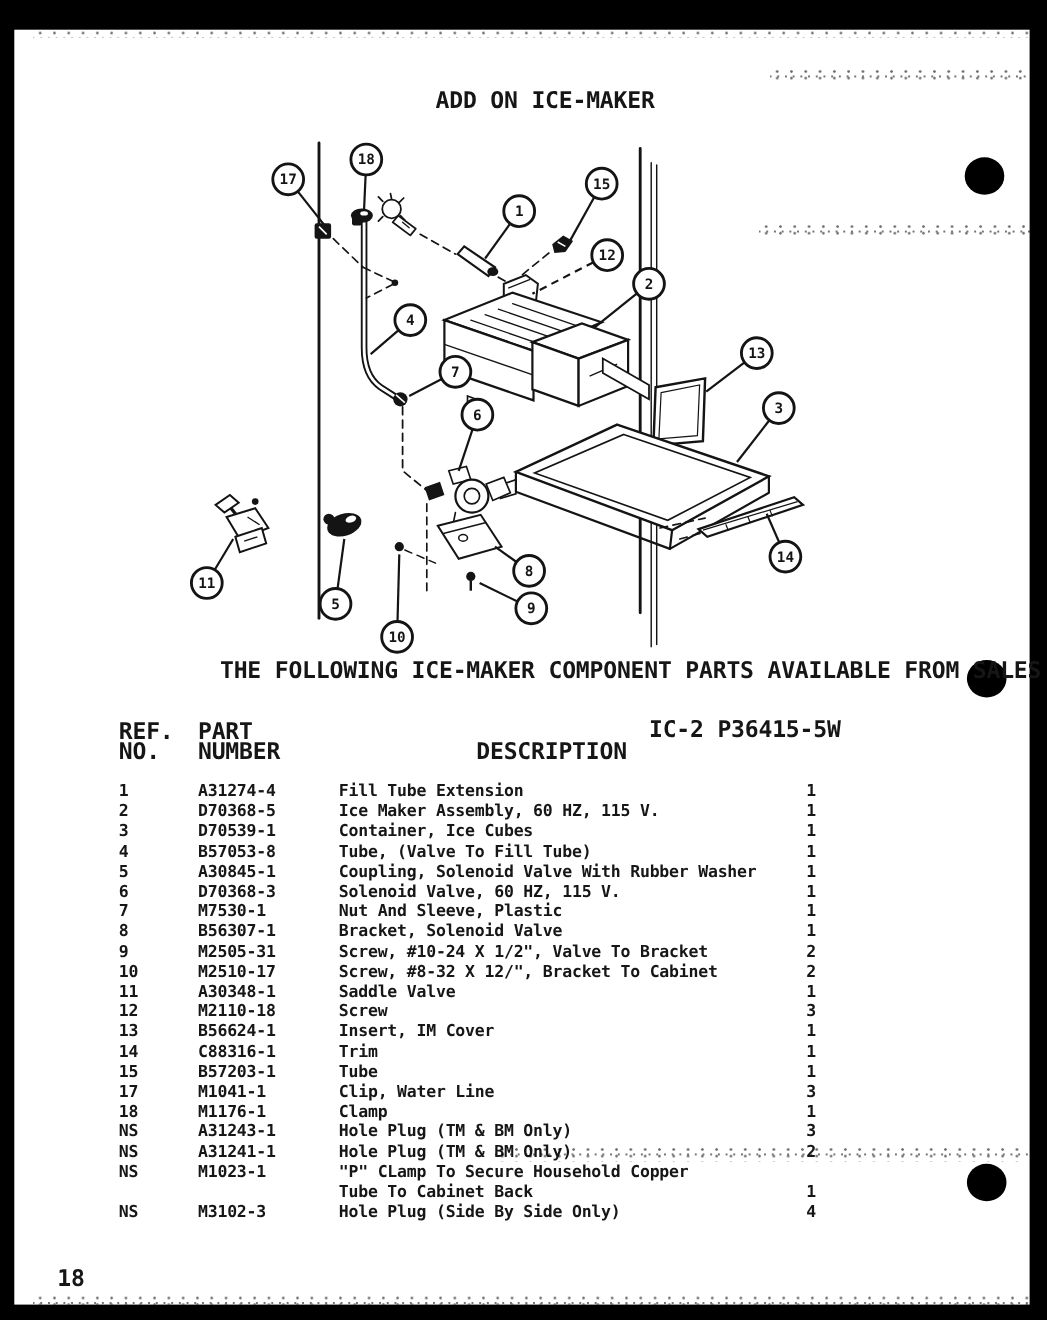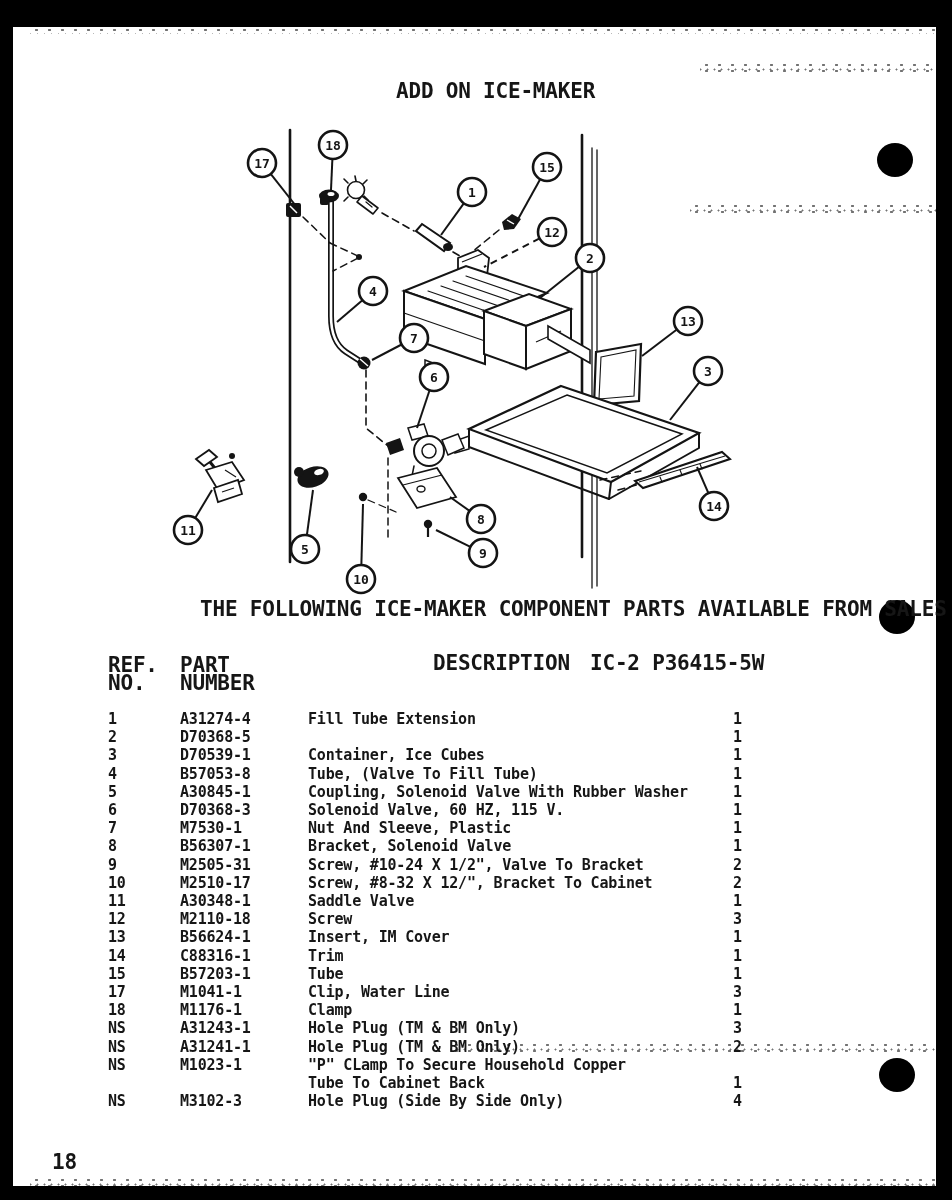--- a/index.html
+++ b/index.html
@@ -281,31 +281,32 @@
     </g>
 </svg>
 
 <div class="txt" style="left:396px;top:79px;">ADD ON ICE-MAKER</div>
 <div class="txt" style="left:200px;top:597px;">THE FOLLOWING ICE-MAKER COMPONENT PARTS AVAILABLE FROM SALES</div>
 <div class="txt" style="left:108px;top:653px;">REF.</div>
 <div class="txt" style="left:180px;top:653px;">PART</div>
 <div class="txt" style="left:590px;top:651px;">IC-2 P36415-5W</div>
 <div class="txt" style="left:108px;top:671px;">NO.</div>
 <div class="txt" style="left:180px;top:671px;">NUMBER</div>
-<div class="txt" style="left:433px;top:651px;text-align:center;">DESCRIPTION</div>
+<div class="txt" style="left:433px;top:671px;text-align:center;">DESCRIPTION</div>
 <div id="parts-rows">
     <div class="prow" style="top: 710px;">
       <span class="c-ref">1</span>
       <span class="c-part">A31274-4</span>
       <span class="c-desc">Fill Tube Extension</span>
       <span class="c-qty">1</span>
     </div>
     <div class="prow" style="top: 728.2px;">
       <span class="c-ref">2</span>
       <span class="c-part">D70368-5</span>
+      <span class="c-desc">Ice Maker Assembly, 60 HZ, 115 V.</span>
       <span class="c-qty">1</span>
     </div>
     <div class="prow" style="top: 746.4px;">
       <span class="c-ref">3</span>
       <span class="c-part">D70539-1</span>
       <span class="c-desc">Container, Ice Cubes</span>
       <span class="c-qty">1</span>
     </div>
     <div class="prow" style="top: 764.6px;">
       <span class="c-ref">4</span>

